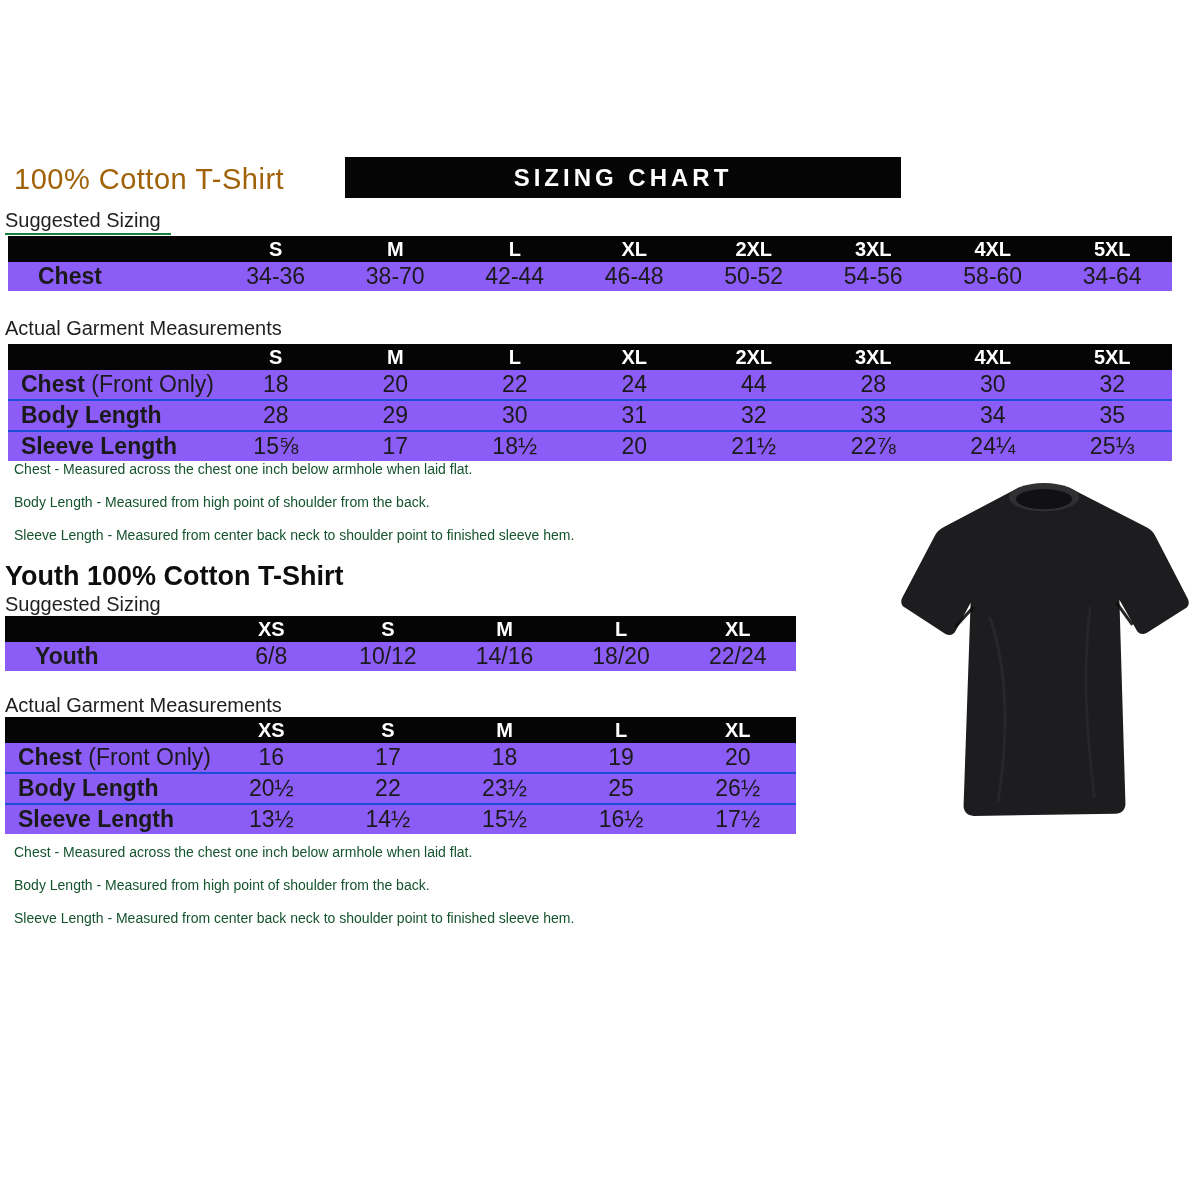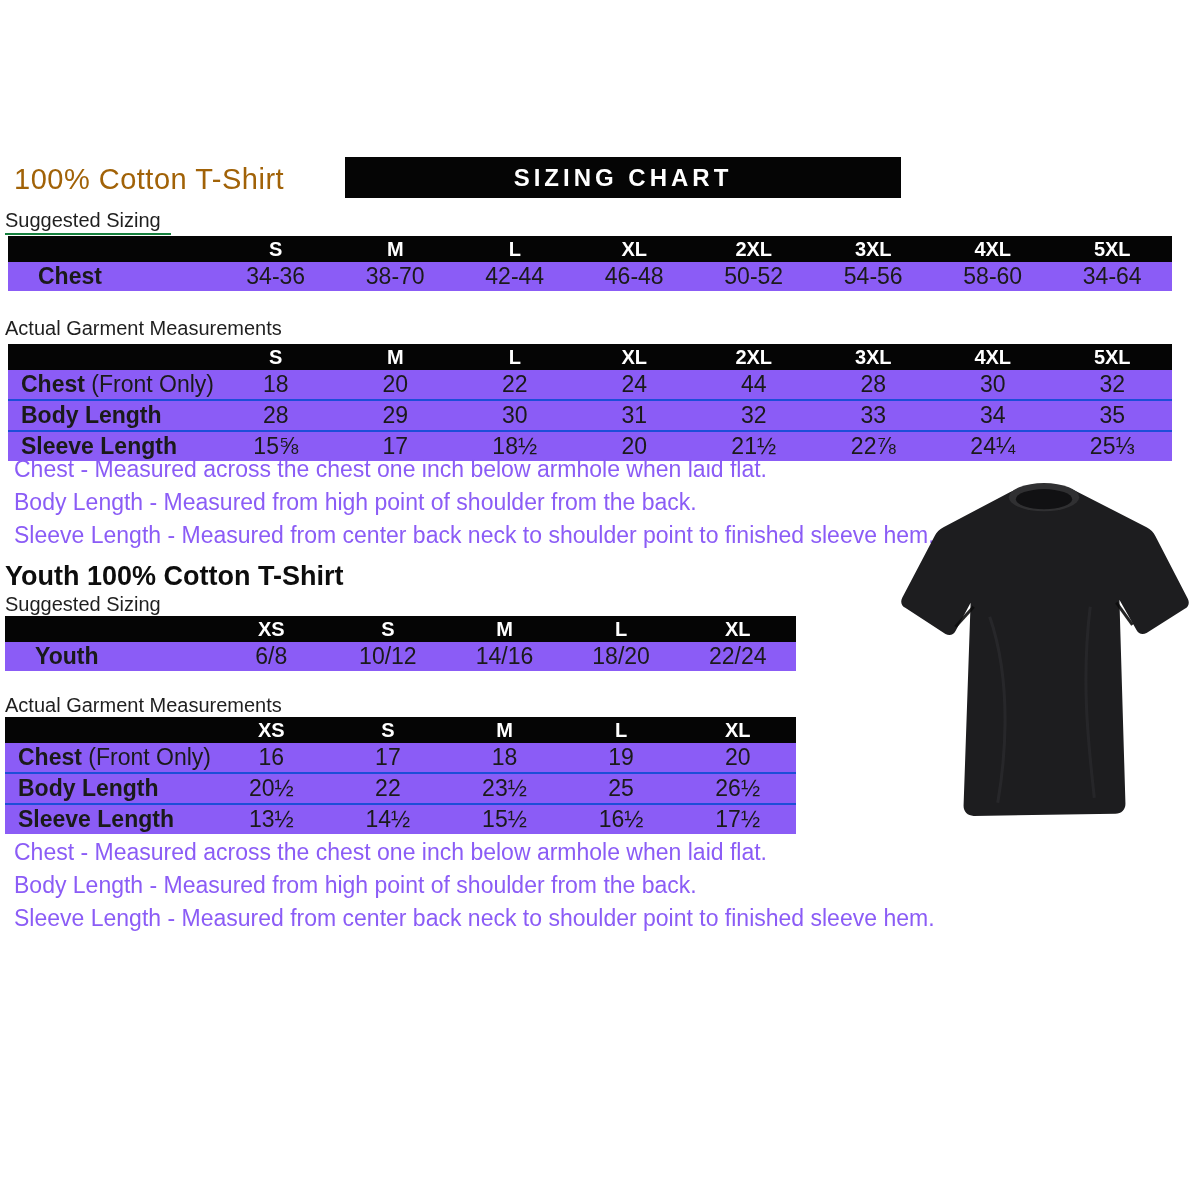--- a/index.html
+++ b/index.html
@@ -44,21 +44,21 @@
   .t-youth-sug{left:5px;top:616px;width:791px;}
   .t-youth-act{left:5px;top:717px;width:791px;}
   .t-adult-sug .lbl,.t-youth-sug .lbl{padding-left:30px;}
   .t-adult-act .lbl,.t-youth-act .lbl{padding-left:13px;}
   col.col-label{width:208px;}
 
   .youth-title{
     position:absolute;left:5px;top:561px;font-size:27px;font-weight:bold;color:#0d0d0d;
     white-space:nowrap;
   }
-  .notes{position:absolute;left:14px;font-size:23px;color:#8b5cf6;line-height:33px;}
+  .notes{position:absolute;left:14px;font-size:14px;color:#14532d;line-height:33px;}
   .notes-1{top:453px;}
   .notes-2{top:836px;}
   .note-line{white-space:nowrap;}
 
   .tshirt{position:absolute;left:893px;top:466px;width:302px;height:372px;}
 </style>
 </head>
 <body>
 
 <div class="page">

